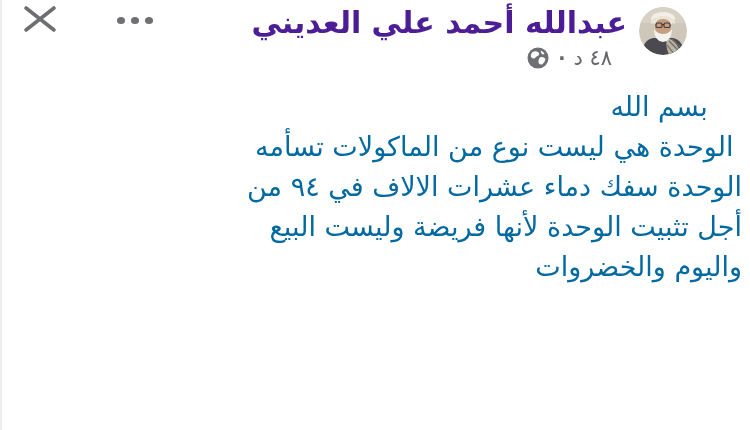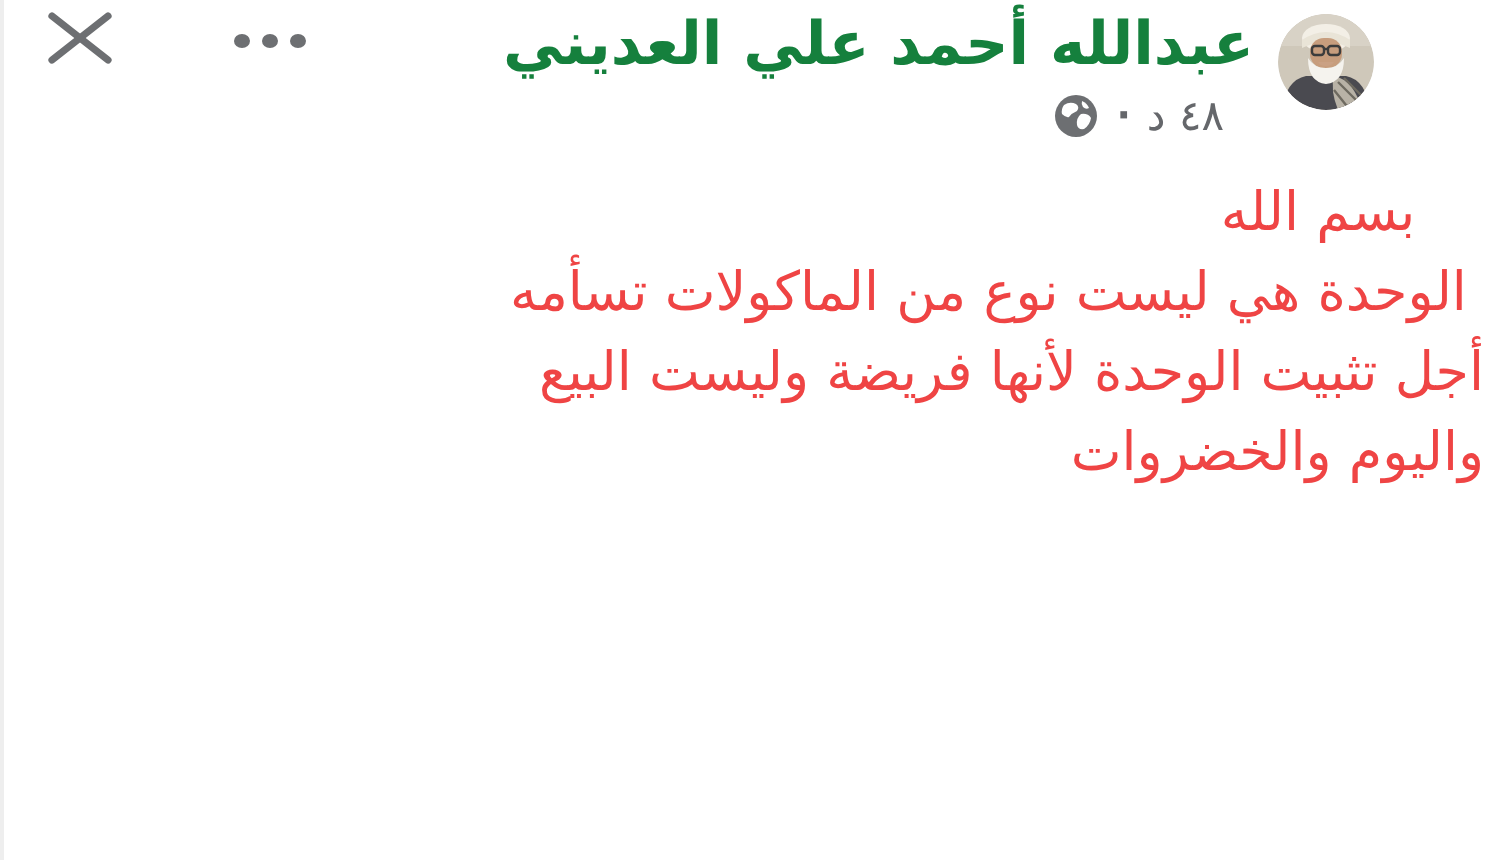--- a/index.html
+++ b/index.html
@@ -30,35 +30,35 @@
   .more-btn .dot { width: 8px; height: 7px; border-radius: 50%; background: #6d6f72; }
   
   .avatar {
     position: absolute; left: 637px; top: 7px;
     width: 48px; height: 48px; border-radius: 50%;
     overflow: hidden; cursor: pointer;
     box-shadow: 0 0 0 1px rgba(0,0,0,.06) inset;
   }
   .name {
     position: absolute; right: 123px; top: 2px;
-    font-size: 30px; font-weight: bold; color: #15803d;
+    font-size: 30px; font-weight: bold; color: #4c1d95;
     white-space: nowrap; line-height: 42px; cursor: pointer;
   }
   .meta {
     position: absolute; right: 138px; top: 45px;
     display: flex; align-items: center; gap: 8px;
     direction: rtl;
     color: #65676b; font-size: 21px; line-height: 26px;
   }
   .meta .sep { font-weight: bold; font-size: 19px; }
   
   .post-text {
     position: absolute; top: 87px; right: 8px; left: 8px;
     direction: rtl; text-align: right;
-    font-size: 27px; color: #ef4444;
+    font-size: 27px; color: #0369a1;
   }
   .post-line {
     line-height: 40px; height: 40px;
     white-space: pre; overflow: visible;
   }
 </style>
 </head>
 <body>
 
 <div class="page">
@@ -123,17 +123,18 @@
         <path d="M6 6.5 Q9 4.5 12 6 Q14 7.5 12.5 9.5 Q10 10.5 8.5 12.5 Q7 13 5 11 Q4.5 8.5 6 6.5 Z" fill="#ffffff"></path>
         <path d="M14.5 11 Q18 10.5 19.5 13 Q19 16.5 16 18.5 Q13 19 12.5 16.5 Q12 13 14.5 11 Z" fill="#ffffff"></path>
         <path d="M15 4.5 Q17.5 5.5 18.5 8 Q17 9 15.5 7.5 Q14.5 6 15 4.5 Z" fill="#ffffff"></path>
       </svg>
     </span>
   </div>
 
   <div class="post-text">
     <div class="post-line">    بسم الله</div>
     <div class="post-line"> الوحدة هي ليست نوع من الماكولات تسأمه</div>
+    <div class="post-line">الوحدة سفك دماء عشرات الالاف في ٩٤ من</div>
     <div class="post-line">أجل تثبيت الوحدة لأنها فريضة وليست البيع</div>
     <div class="post-line">واليوم والخضروات</div>
   </div>
 
 </div>
 
 </body></html>

